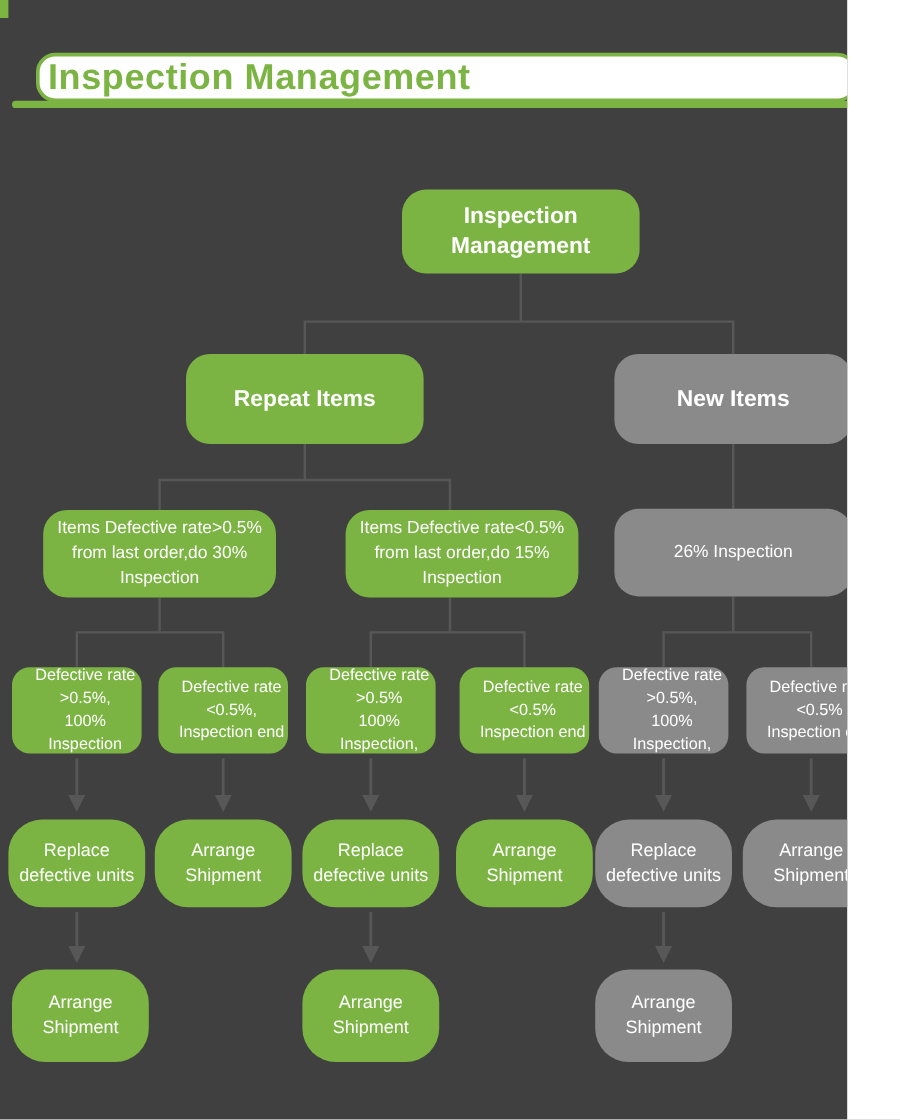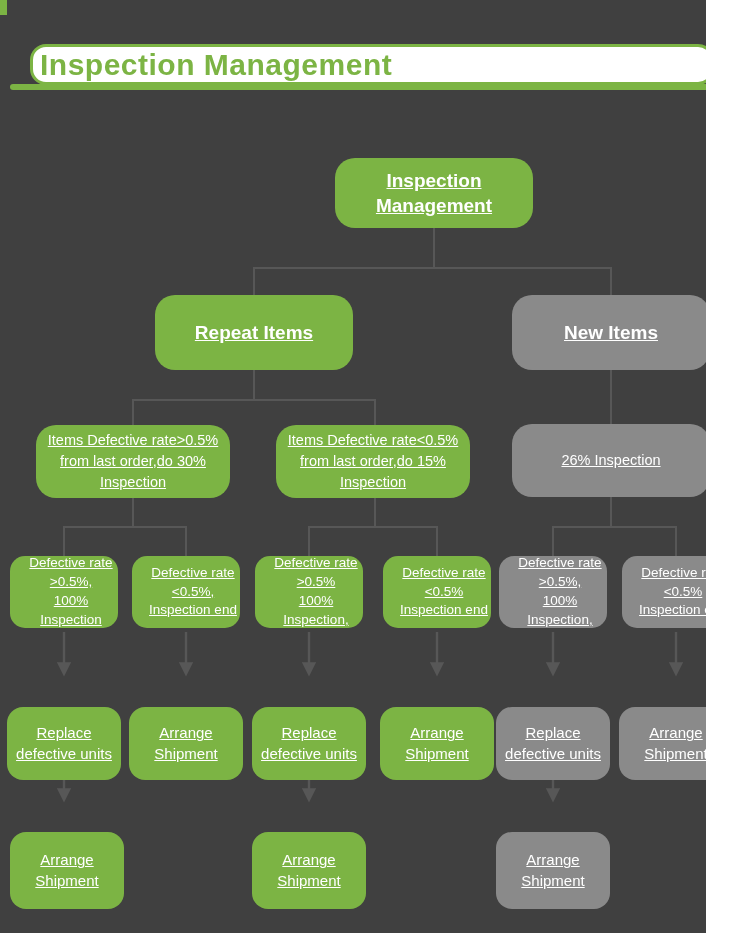--- a/index.html
+++ b/index.html
@@ -20,22 +20,22 @@
   .wire{fill:none;stroke:var(--connector,#575757);stroke-width:2;}
   .arrow{stroke-width:2.4;}
   .ah-fill{fill:var(--connector,#575757);}
   
   .node{position:absolute;display:flex;align-items:center;justify-content:center;
     text-align:center;color:var(--box-text,#FFFFFF);box-sizing:border-box;padding:2px;}
   .node.green{background:var(--green,#7CB444);}
   .node.gray{background:var(--gray,#8A8A8A);}
   .r20{border-radius:20px;}
   .r15{border-radius:15px;padding-left:16px;}
-  .r18{border-radius:16px;margin-top:24px;}
-  .node-label{white-space:pre-line;text-decoration:underline;}
+  .r18{border-radius:28px;}
+  .node-label{white-space:pre-line;}
   .t-big{font-size:19px;font-weight:bold;line-height:1.32;}
   .t-mid{font-size:14.5px;line-height:1.45;text-align:center;}
   .t-sm{font-size:13.5px;line-height:1.4;}
   .t-leaf{font-size:15px;line-height:1.35;}
 </style>
 <title>Inspection Management</title></head>
 <body>
 
 <div class="stage">
 
@@ -77,21 +77,21 @@
   </div>
   <div class="node gray r20" style="left:512px;top:295px;width:198px;height:75px">
     <span class="node-label t-big">New Items</span>
   </div>
 
   <div class="node green r20" style="left:36px;top:425px;width:194px;height:73px">
     <span class="node-label t-mid">Items Defective rate&gt;0.5%
 from last order,do 30%
 Inspection</span>
   </div>
-  <div class="node green r20" style="left:276px;top:425px;width:194px;height:73px">
+  <div class="node green r20" style="left:288px;top:425px;width:194px;height:73px">
     <span class="node-label t-mid">Items Defective rate&lt;0.5%
 from last order,do 15%
 Inspection</span>
   </div>
   <div class="node gray r20" style="left:512px;top:424px;width:198px;height:73px">
     <span class="node-label t-mid">26% Inspection</span>
   </div>
 
   <div class="node green r15" style="left:10px;top:556px;width:108px;height:72px">
     <span class="node-label t-sm">Defective rate

